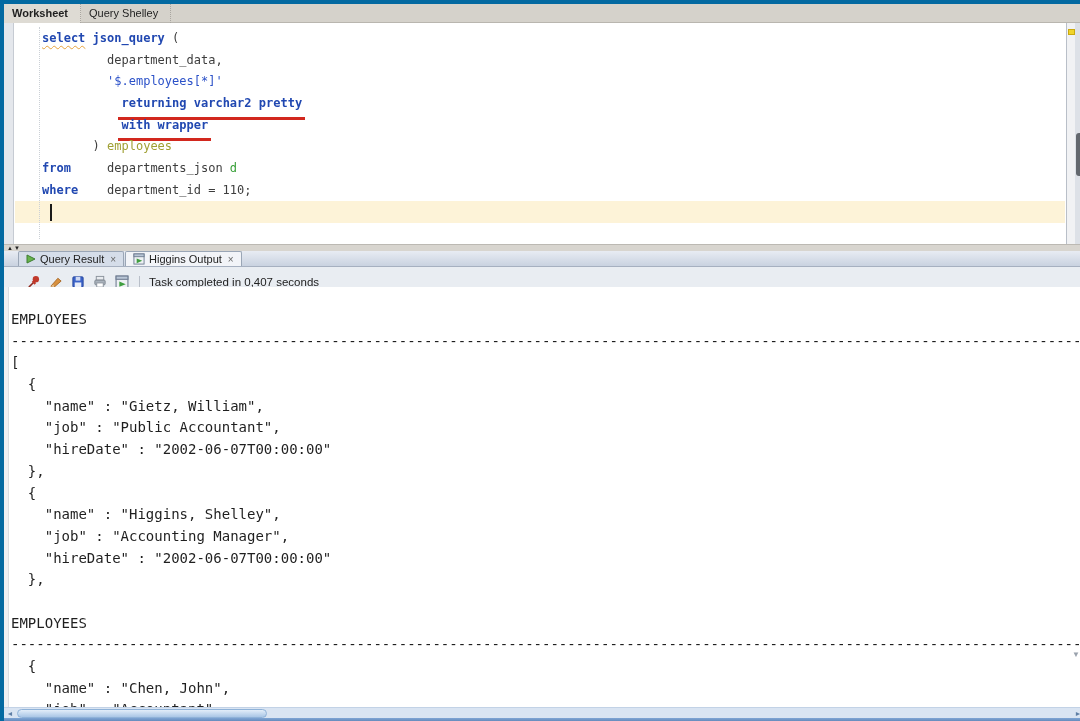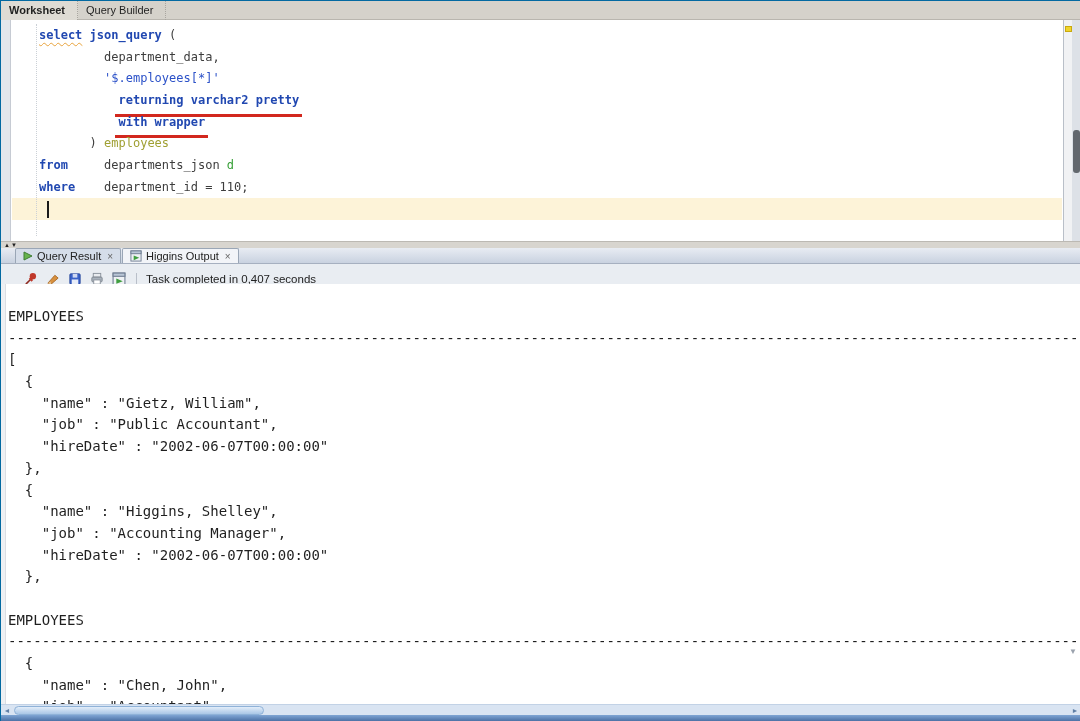--- a/index.html
+++ b/index.html
@@ -1,18 +1,18 @@
 <!DOCTYPE html>
 <html><head>
 <meta charset="utf-8">
 <style>
   * { margin:0; padding:0; box-sizing:border-box; }
   html,body { width:1080px; height:721px; overflow:hidden; background:#fff;
               font-family:"Liberation Sans", sans-serif; }
-  .window { position:absolute; inset:0; border:1px solid #0369a1; background:#fdba74; }
+  .window { position:absolute; inset:0; border:4px solid #0369a1; background:#fdba74; }
 
   
   .ws-tabbar { position:absolute; left:0; top:0; width:1080px; height:19px;
                background:#d5d2cb; border-bottom:1px solid #b9b6af; display:flex; }
   .ws-tab { height:19px; padding:3px 12px 0 8px; font-size:11px; color:#1f1f1f;
             border-right:1px dotted #a9a6a0; }
   .ws-tab.active { font-weight:bold; background:#dedbd4; }
 
   
   .editor { position:absolute; left:0; top:19px; width:1080px; height:221px; background:#fff; }
@@ -89,21 +89,21 @@
   .bottom-strip { position:absolute; left:0; top:714px; width:1080px; height:7px;
                   background:linear-gradient(#7fa5d4,#44699e); }
 </style>
 </head>
 <body>
 
 <div class="window">
 
   <div class="ws-tabbar">
     <div class="ws-tab active">Worksheet</div>
-    <div class="ws-tab">Query Builder</div>
+    <div class="ws-tab">Query Shelley</div>
   </div>
 
   <div class="editor">
     <div class="ed-gutter"></div>
     <div class="cur-line"></div>
     <div class="indent-guide"></div>
     <div class="code"><div class="cl"><span class="tk-kw tk-sq">select</span><span class="tk-plain"> </span><span class="tk-kw">json_query</span><span class="tk-plain"> (</span></div><div class="cl"><span class="tk-plain">         department_data,</span></div><div class="cl"><span class="tk-plain">         </span><span class="tk-str">'$.employees[*]'</span></div><div class="cl"><span class="tk-plain">           </span><span class="tk-kw tk-ur">returning varchar2 pretty</span></div><div class="cl"><span class="tk-plain">           </span><span class="tk-kw tk-ur">with wrapper</span></div><div class="cl"><span class="tk-plain">       ) </span><span class="tk-alias">employees</span></div><div class="cl"><span class="tk-kw">from</span><span class="tk-plain">     departments_json </span><span class="tk-grn">d</span></div><div class="cl"><span class="tk-kw">where</span><span class="tk-plain">    department_id = 110;</span></div><div class="cl">&nbsp;</div></div>
     <div class="caret"></div>
     <div class="annot-strip">
       <div class="annot-mark"></div>

